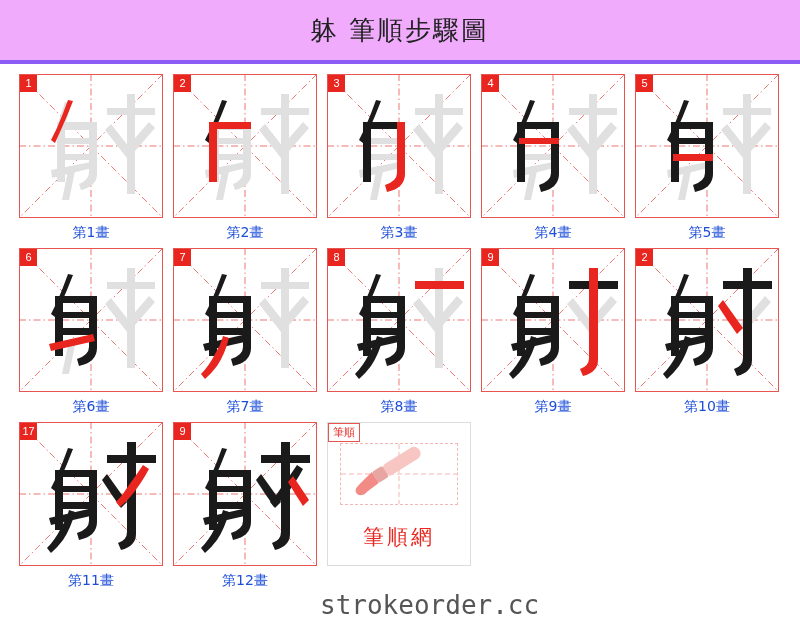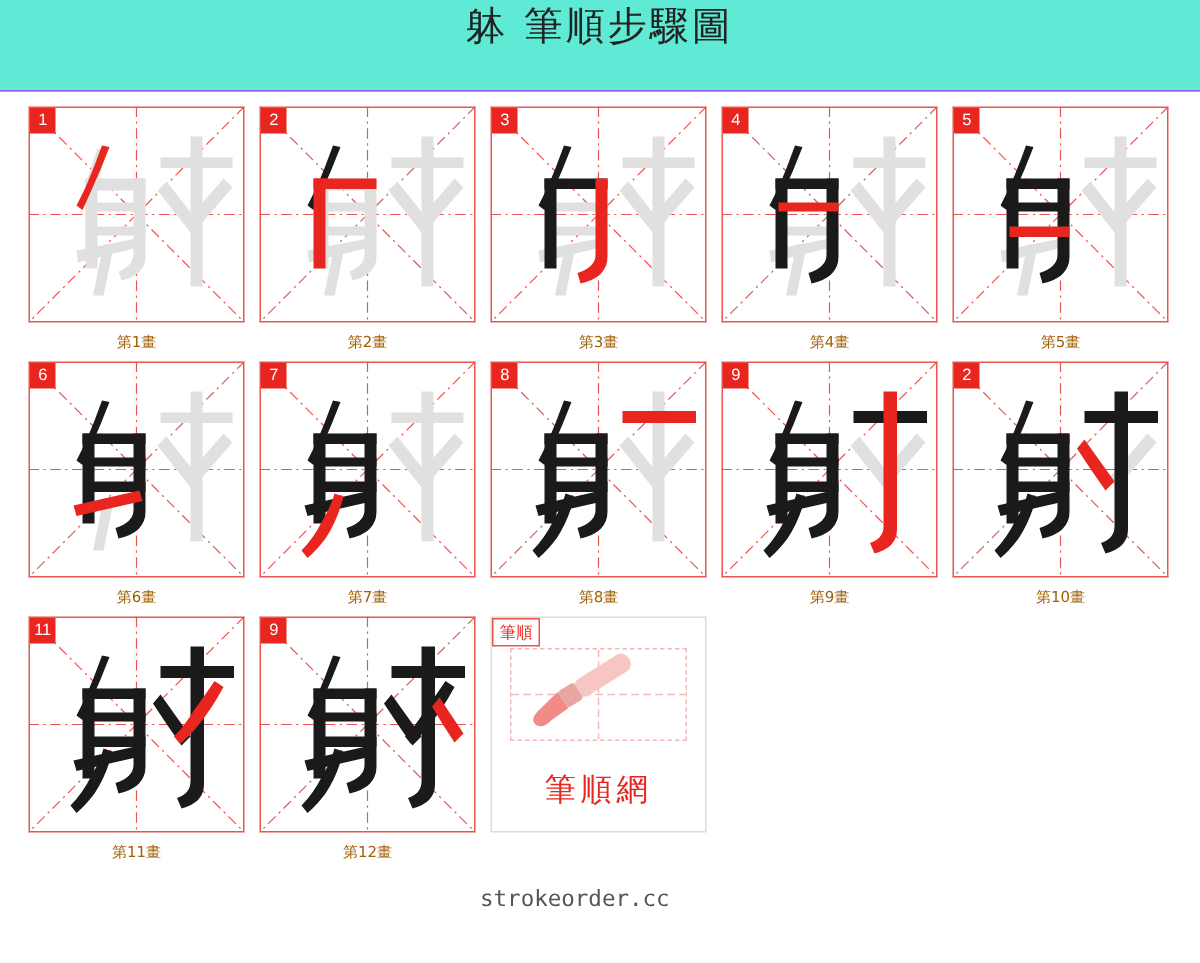--- a/index.html
+++ b/index.html
@@ -14,23 +14,24 @@
     overflow: hidden;
   }
   .page {
     position: relative;
     width: 800px;
     height: 642px;
     background: #ffffff;
   }
   .header {
     height: 60px;
-    background: #5eead4;
-    border-bottom: 1px solid #8b5cf6;
+    background: #f0abfc;
+    border-bottom: 4px solid #8b5cf6;
     display: flex;
+    align-items: center;
     justify-content: center;
   }
   .header-title {
     font-size: 26px;
     color: #222222;
     font-family: "DejaVu Sans", sans-serif;
     letter-spacing: 2px;
   }
   .grid {
     padding: 10px 14px 0 14px;
@@ -77,22 +78,22 @@
     font-size: 11px;
     line-height: 17px;
     text-align: center;
     padding: 0 2px;
     box-sizing: border-box;
     font-family: "Liberation Sans", sans-serif;
     z-index: 5;
   }
   .caption {
     margin-top: 6px;
-    font-size: 10px;
-    color: #a16207;
+    font-size: 14px;
+    color: #1d4ed8;
     font-family: "DejaVu Sans", sans-serif;
   }
   .logo-cell {
     width: 154px;
     display: flex;
     flex-direction: column;
     align-items: center;
     margin-bottom: 6px;
   }
   .logo-box {
@@ -134,21 +135,21 @@
     font-size: 21px;
     color: #e8261f;
     font-family: "DejaVu Sans", sans-serif;
     letter-spacing: 3px;
     margin-top: 15px;
   }
   .site-footer {
     position: absolute;
     left: 320px;
     top: 590px;
-    font-size: 15px;
+    font-size: 26px;
     color: #555555;
     font-family: "DejaVu Sans Mono", monospace;
   }
 </style>
 </head>
 <body>
 
 <div class="page">
 
   <div class="header">
@@ -518,21 +519,21 @@
             <path d="M30 96 L74 86 L76 93 L32 103 Z"></path>
             <path d="M56 90 Q52 106 44 118 Q38 126 32 131 L28 126 Q36 118 42 106 Q48 96 50 88 Z"></path>
             <path d="M88 33 L137 33 L137 41 L88 41 Z"></path>
             <path d="M108 20 L117 20 L117 112 Q117 124 102 128 L99 121 Q108 118 108 110 Z"></path>
             <path d="M88 52 Q98 66 108 80 L102 86 Q92 72 83 58 Z"></path>
           </g>
           <g fill="#e8261f">
             <path d="M130 47 Q122 62 112 74 Q106 81 101 85 L97 80 Q104 73 110 63 Q118 52 124 43 Z"></path>
           </g>
         </svg>
-        <div class="badge">11</div>
+        <div class="badge">17</div>
       </div>
       <div class="caption">第11畫</div>
     </div>
 
     <div class="cell">
       <div class="box-wrap">
         <div class="box"></div>
         <svg class="glyph-svg" viewBox="0 0 144 144">
           <g stroke="#e8544f" stroke-width="0.8" stroke-dasharray="7 3 1.5 3" fill="none">
             <line x1="0" y1="72" x2="144" y2="72"></line>

